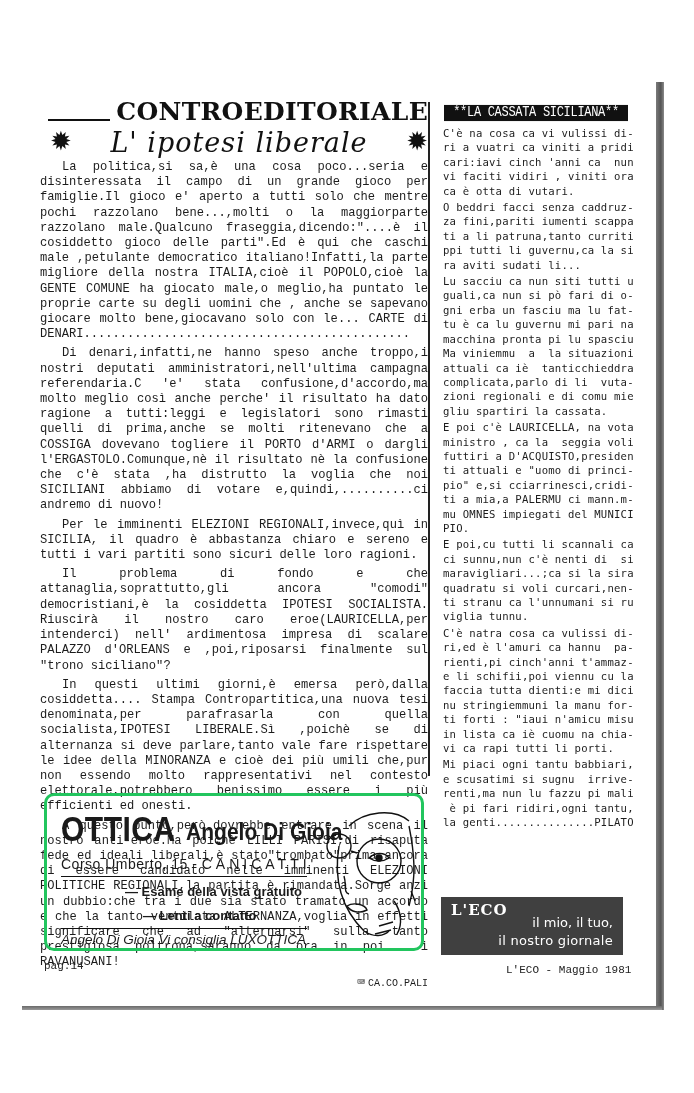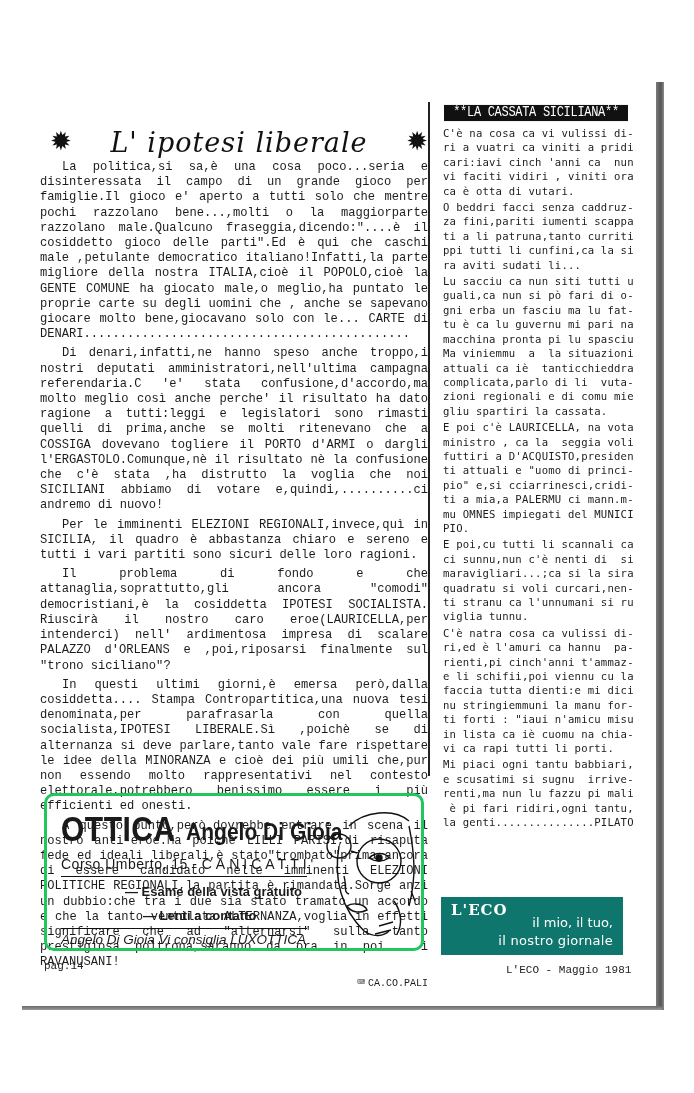--- a/index.html
+++ b/index.html
@@ -68,37 +68,41 @@
   }
   .rcol {
     position: absolute; left: 443px; top: 126px; width: 188px;
     font-family: "DejaVu Sans Mono", monospace; font-size: 10.6px; line-height: 14.4px; color: #1c1c1c;
     letter-spacing: 0.2px;
   }
   .rcol p { margin: 0 0 2px 0; }
   .rcol .line { white-space: pre; display: block; }
 
   .eco-box {
-    position: absolute; left: 441px; top: 897px; width: 182px; height: 58px; background: #0f766e; color: #fff;
+    position: absolute; left: 441px; top: 897px; width: 182px; height: 58px; background: #404040; color: #fff;
   }
   .eco-box .logo { position: absolute; left: 10px; top: 4px; font-family: "DejaVu Serif", serif; font-weight: bold; font-size: 15px; letter-spacing: 1px; }
   .eco-box .t1 { position: absolute; right: 10px; top: 18px; font-family: "DejaVu Sans", sans-serif; font-size: 13px; }
   .eco-box .t2 { position: absolute; right: 10px; top: 36px; font-family: "DejaVu Sans", sans-serif; font-size: 13px; letter-spacing: 0.3px; }
 
   .footer-left { position: absolute; left: 44px; top: 960px; font-family: "Liberation Mono", monospace; font-size: 11px; color:#222; }
   .footer-right { position: absolute; left: 506px; top: 964px; font-family: "Liberation Mono", monospace; font-size: 11px; color:#222; }
 </style>
 </head>
 <body>
 
 <div class="page">
   <div class="edge-right"></div>
   <div class="edge-bottom"></div>
   <div class="col-rule"></div>
 
+  <div class="headline">
+    <span class="rule"></span>
+    <span class="text">CONTROEDITORIALE</span>
+  </div>
 
   <div class="subhead">
     <span class="sun">✹</span>
     <span class="title">L' ipotesi liberale</span>
     <span class="sun">✹</span>
   </div>
 
   <div class="article">
     <p>La politica,si sa,è una cosa poco...seria e disinteressata il campo di un grande gioco per famiglie.Il gioco e' aperto a tutti solo che mentre pochi razzolano bene...,molti o la maggiorparte razzolano male.Qualcuno fraseggia,dicendo:"....è il cosiddetto gioco delle parti".Ed è qui che caschi male ,petulante democratico italiano!Infatti,la parte migliore della nostra ITALIA,cioè il POPOLO,cioè la GENTE COMUNE ha giocato male,o meglio,ha puntato le proprie carte su degli uomini che , anche se sapevano giocare molto bene,giocavano solo con le... CARTE di DENARI.............................................</p>
     <p>Di denari,infatti,ne hanno speso anche troppo,i nostri deputati amministratori,nell'ultima campagna referendaria.C 'e' stata confusione,d'accordo,ma molto meglio così anche perche' il risultato ha dato ragione a tutti:leggi e legislatori sono rimasti quelli di prima,anche se molti ritenevano che a COSSIGA dovevano togliere il PORTO d'ARMI o dargli l'ERGASTOLO.Comunque,nè il risultato nè la confusione che c'è stata ,ha distrutto la voglia che noi SICILIANI abbiamo di votare e,quindi,..........ci andremo di nuovo!</p>
@@ -149,21 +153,21 @@
       <span class="line">C'è na cosa ca vi vulissi di-</span>
       <span class="line">ri a vuatri ca viniti a pridi</span>
       <span class="line">cari:iavi cinch 'anni ca  nun</span>
       <span class="line">vi faciti vidiri , viniti ora</span>
       <span class="line">ca è otta di vutari.</span>
     </p>
     <p>
       <span class="line">O beddri facci senza caddruz-</span>
       <span class="line">za fini,pariti iumenti scappa</span>
       <span class="line">ti a li patruna,tanto curriti</span>
-      <span class="line">ppi tutti li cunfini,ca la si</span>
+      <span class="line">ppi tutti li guvernu,ca la si</span>
       <span class="line">ra aviti sudati li...</span>
     </p>
     <p>
       <span class="line">Lu sacciu ca nun siti tutti u</span>
       <span class="line">guali,ca nun si pò fari di o-</span>
       <span class="line">gni erba un fasciu ma lu fat-</span>
       <span class="line">tu è ca lu guvernu mi pari na</span>
       <span class="line">macchina pronta pi lu spasciu</span>
       <span class="line">Ma viniemmu  a  la situazioni</span>
       <span class="line">attuali ca iè  tanticchieddra</span>

